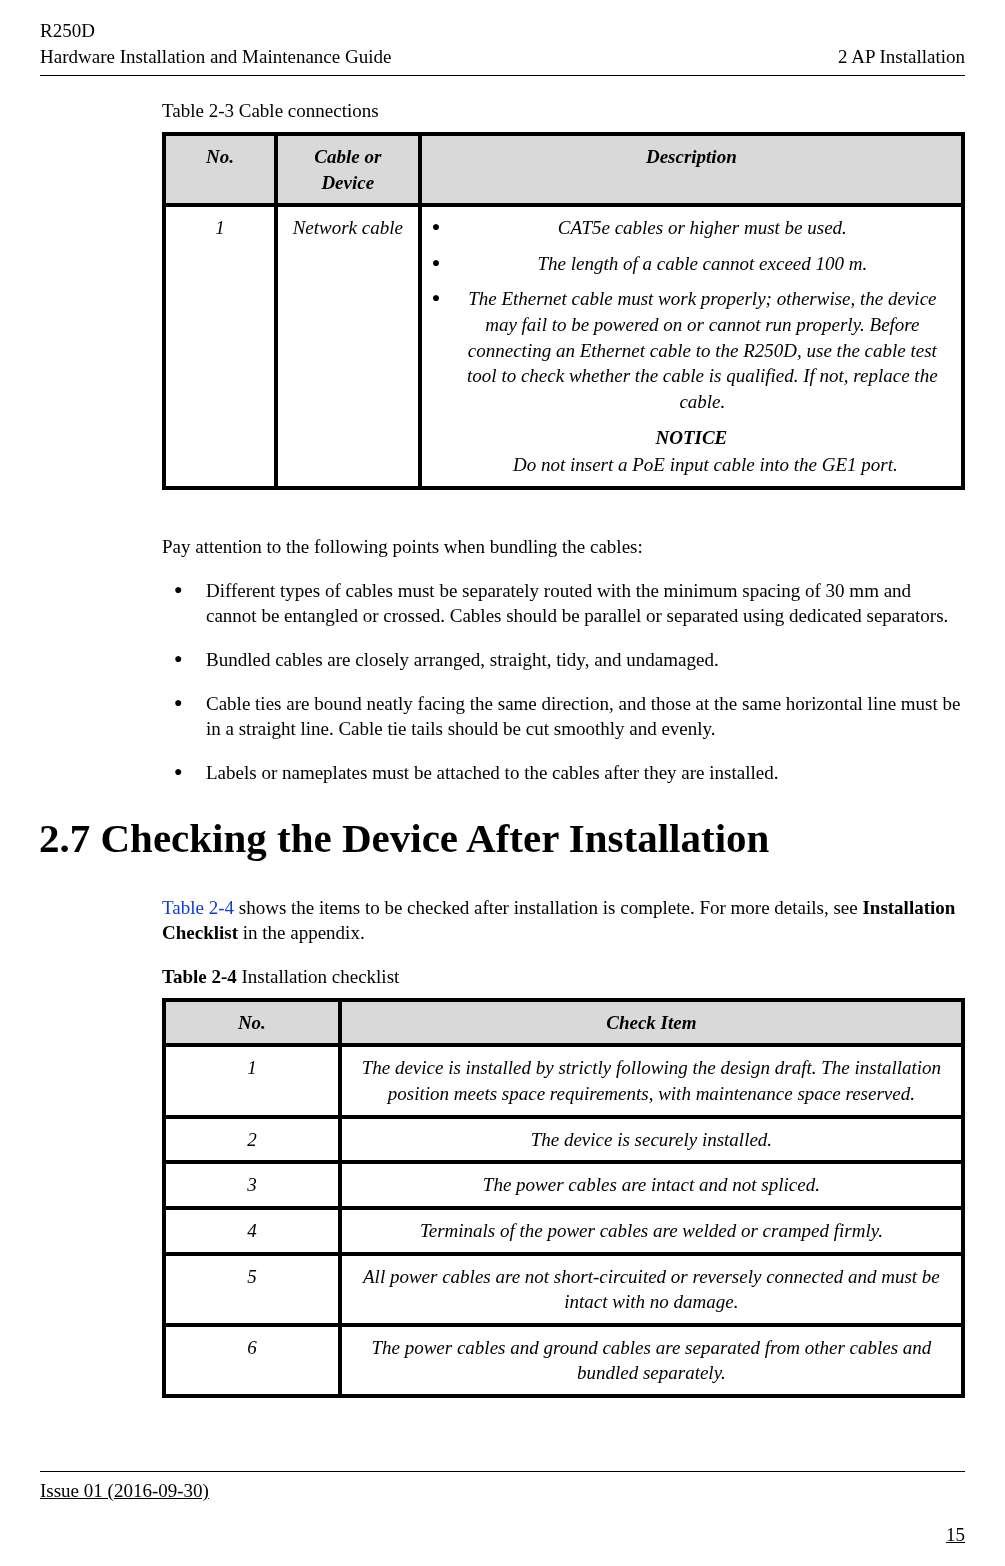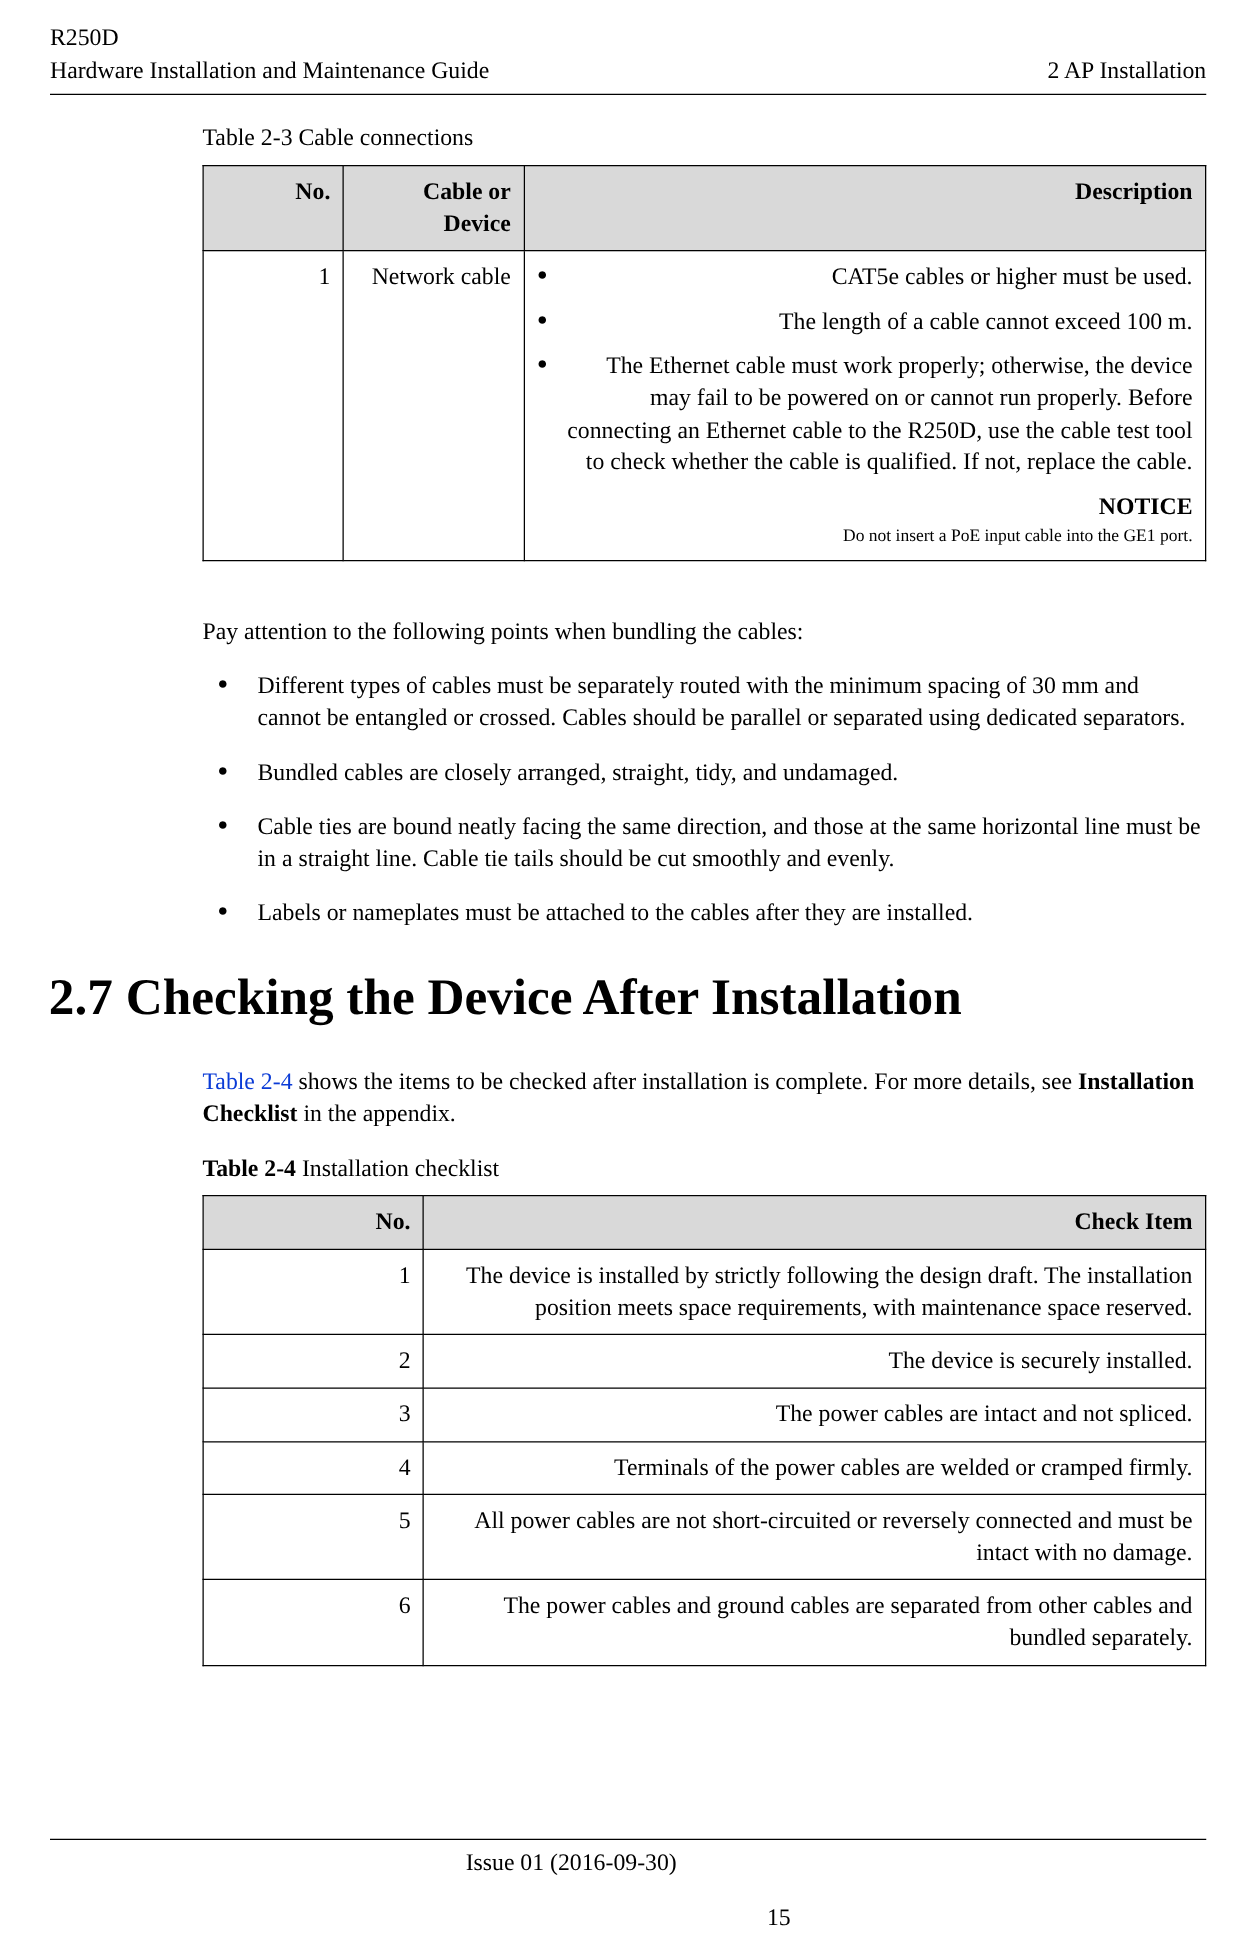--- a/index.html
+++ b/index.html
@@ -30,34 +30,35 @@
       font-size: 19px;
     }
     .caption .bold { font-weight: normal; }
     table {
       border-collapse: collapse;
       width: 100%;
       margin-top: 8px;
       font-size: 19px;
     }
     th, td {
-      border: 1px solid #000000;
+      border: 4px solid #000000;
       padding: 8px 10px;
       vertical-align: top;
-      text-align: right;
+      text-align: center;
+      font-style: italic;
     }
     thead th {
       background: #d9d9d9;
       font-weight: bold;
     }
     .desc-cell ul { list-style: none; padding-left: 0; }
     .desc-cell li { position: relative; padding-left: 22px; margin-bottom: 10px; }
     .desc-cell li::before { content: "●"; position: absolute; left: 0; font-size: 14px; top: 3px; }
     .notice-label { font-weight: bold; margin-top: 2px; }
-    .notice-text { font-size: 14px; padding-left: 28px; margin-top: 2px; }
+    .notice-text { font-size: 19px; padding-left: 28px; margin-top: 2px; }
     .para {
       margin-top: 44px;
       font-size: 19px;
     }
     .bullets { list-style: none; padding-left: 0; margin-top: 18px; }
     .bullets li { position: relative; padding-left: 44px; margin-bottom: 18px; }
     .bullets li::before { content: "●"; position: absolute; left: 12px; font-size: 14px; top: 3px; }
     h2.section {
       font-size: 41px;
       font-weight: bold;
@@ -71,23 +72,24 @@
     .tbl2-caption { margin-top: 18px; font-size: 19px; }
     .footer-wrap {
       position: absolute;
       bottom: 18px;
       left: 0; right: 0;
       padding: 0 40px;
     }
     .hr-bot { border: none; border-top: 1px solid #000; margin-bottom: 6px; }
     .footer {
       display: flex;
-      justify-content: center;
+      justify-content: space-between;
       align-items: flex-start;
       font-size: 19px;
+      text-decoration: underline;
     }
     .footer-center { text-align: center; flex: 1; }
     .footer-left { text-align: left; min-width: 200px; }
     .footer-right { text-align: right; min-width: 60px; margin-top: 44px; }
   </style>
 </head>
 <body>
 
 <div class="header">
   <div class="header-left">

